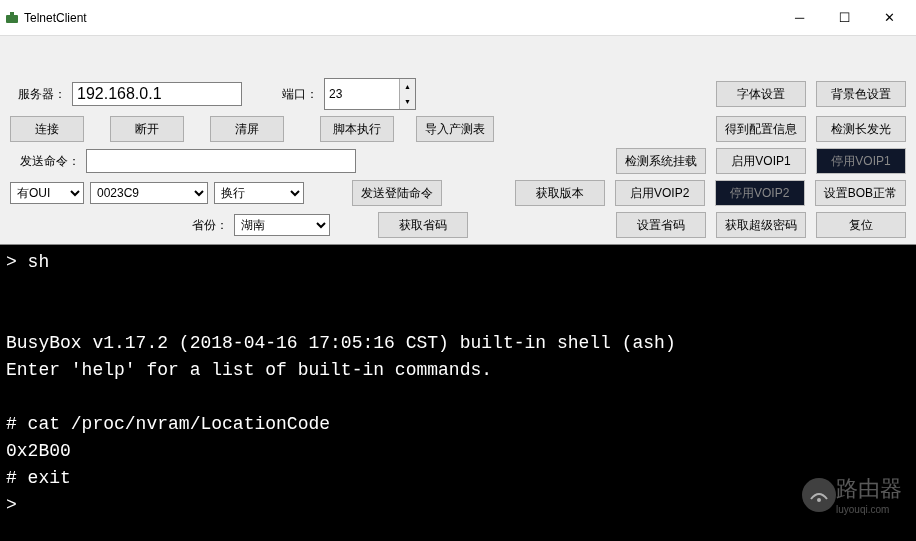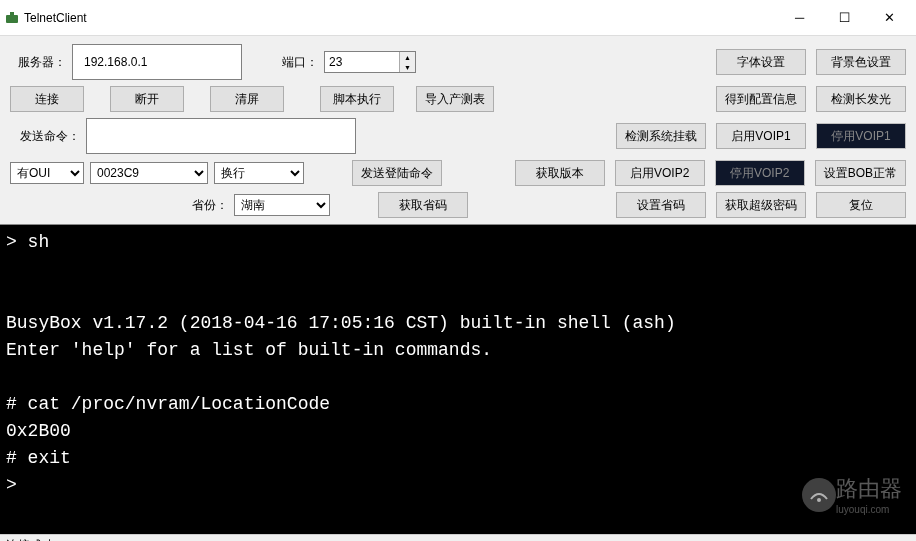--- a/index.html
+++ b/index.html
@@ -41,40 +41,41 @@
   align-items: center;
   justify-content: center;
   font-size: 13px;
   color: #000;
   cursor: pointer;
 }
 
 .panel {
   background: #f0f0f0;
   padding: 8px 10px 6px 10px;
+  margin-top: 34px;
 }
 
 .row {
   display: flex;
   align-items: center;
   margin-bottom: 6px;
   gap: 6px;
 }
 
 .label {
   font-size: 12px;
   text-align: right;
 }
 
 input[type="text"].field {
-  height: 36px;
+  height: 24px;
   border: 1px solid #808080;
   background: #fff;
-  padding: 0 11px;
-  font-size: 12px;
+  padding: 0 4px;
+  font-size: 16px;
 }
 
 select.field, .drop {
   height: 22px;
   border: 1px solid #808080;
   background: #fff;
   font-size: 12px;
   padding: 0 2px;
 }
 
@@ -89,21 +90,21 @@
   display: inline-flex;
   align-items: center;
   justify-content: center;
 }
 .btn.wide { min-width: 90px; }
 .btn[disabled] { color: #888; background: #0f172a; cursor: default; border-color:#c0c0c0;}
 
 .spinner {
   display: inline-flex;
   border: 1px solid #808080;
-  height: 22px;
+  height: 32px;
   background:#a16207;
 }
 .spinner input {
   border: none;
   width: 74px;
   padding: 0 4px;
   font-size: 12px;
   outline:none;
 }
 .spinner .spin-btns {

